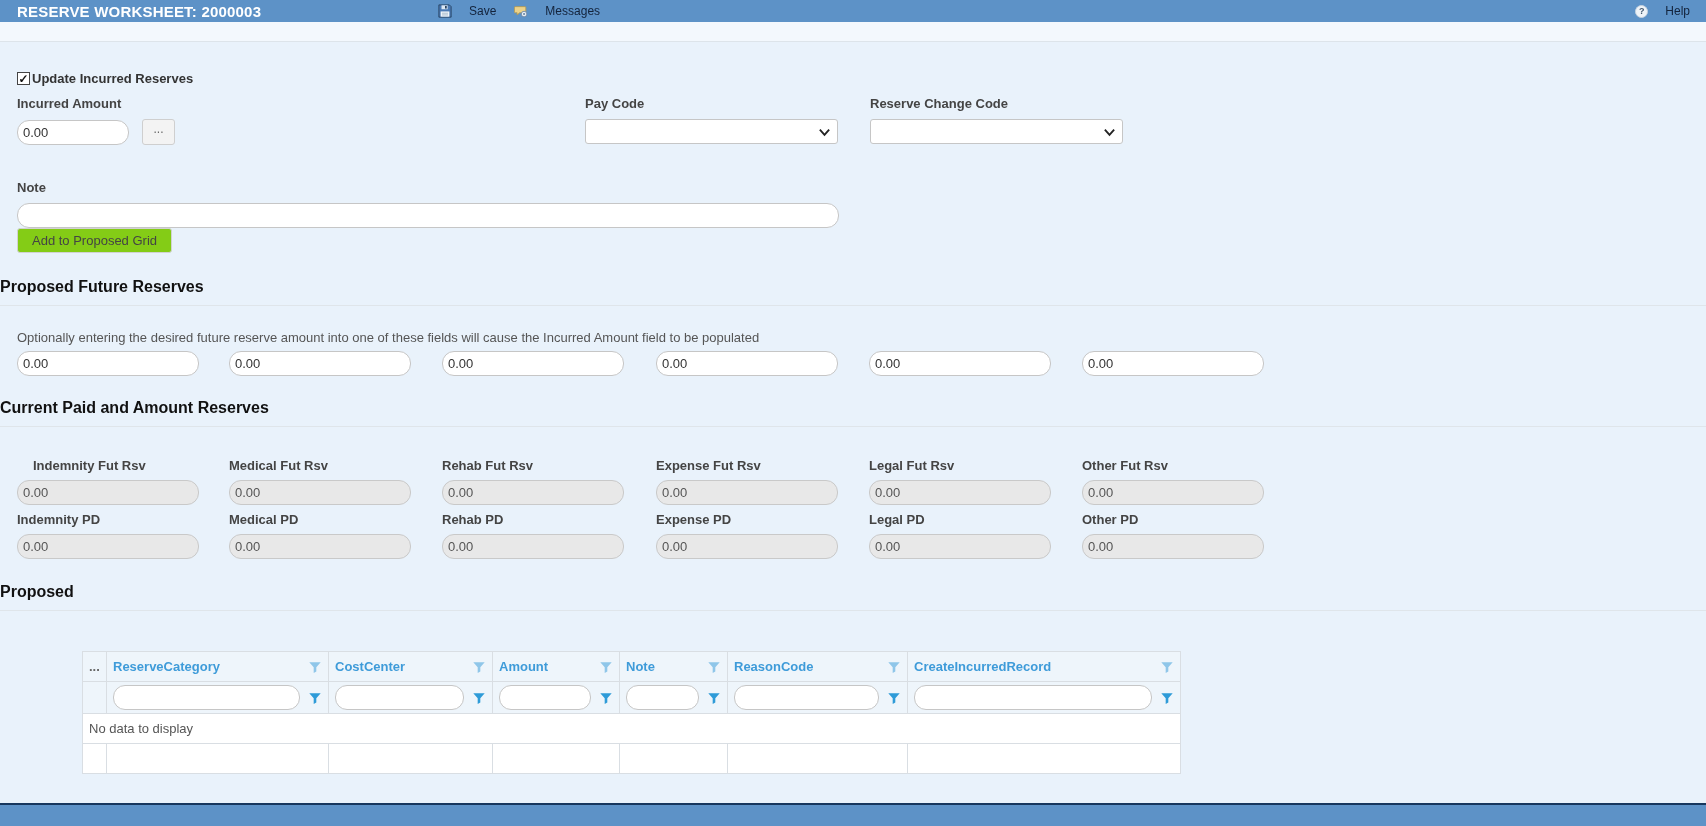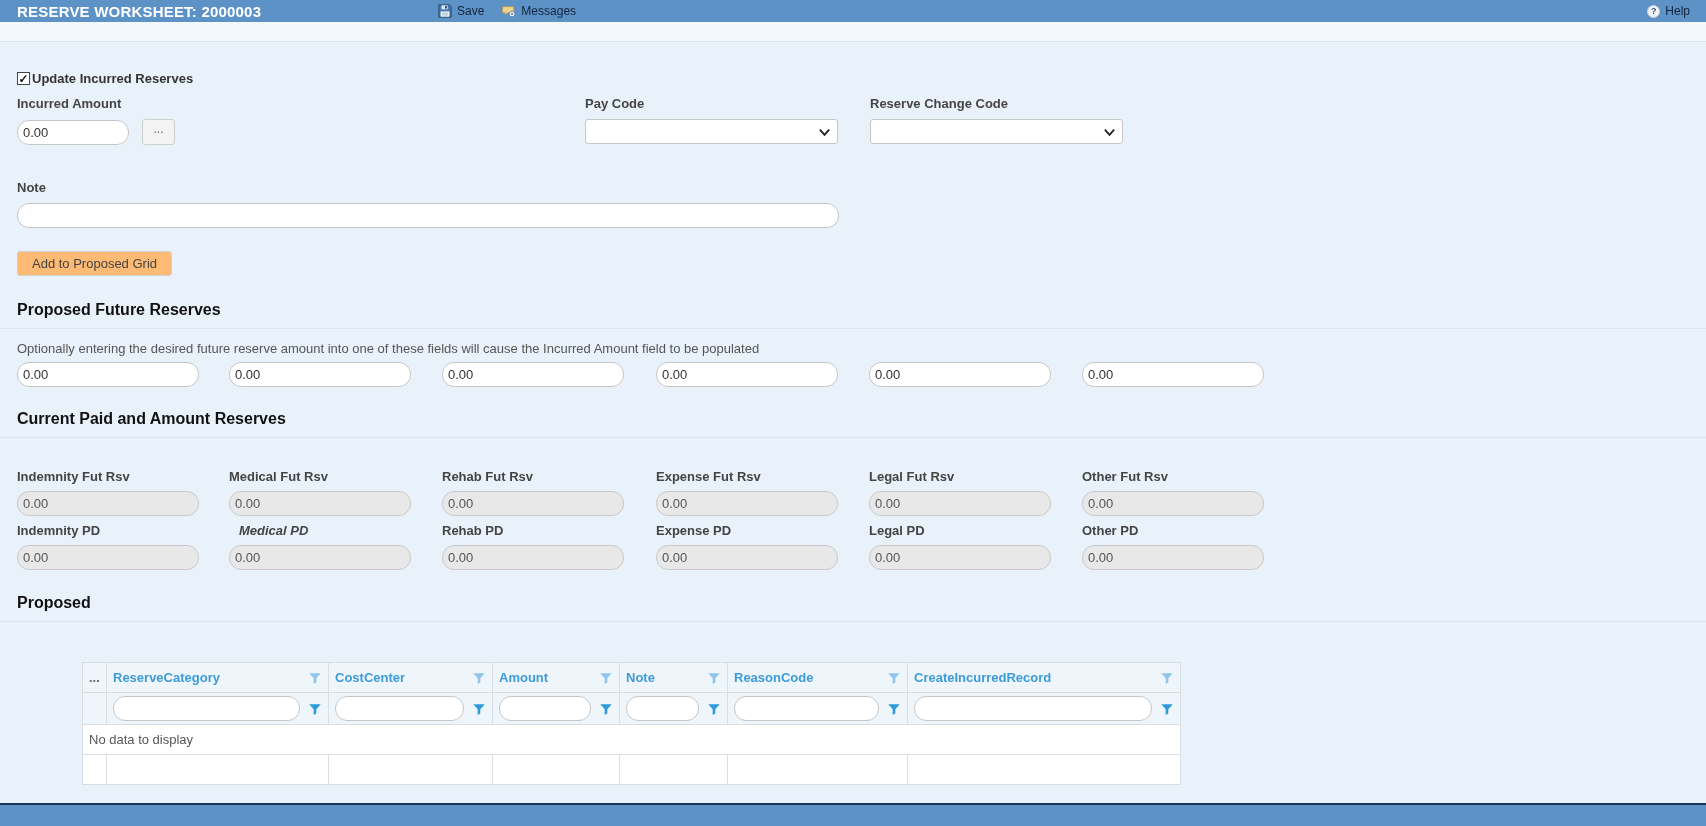--- a/index.html
+++ b/index.html
@@ -32,21 +32,21 @@
     left: 438px;
     top: 0;
     height: 22px;
     display: flex;
     align-items: center;
     gap: 18px;
   }
   .topbar-btn {
     display: flex;
     align-items: center;
-    gap: 5px;
+    gap: 17px;
     color: #13233b;
     font-size: 12px;
     cursor: pointer;
     white-space: nowrap;
   }
   .topbar-right {
     position: absolute;
     right: 16px;
     top: 0;
     height: 22px;
@@ -140,45 +140,44 @@
     cursor: pointer;
   }
   .select-chevron {
     position: absolute;
     right: 6px; top: 6px;
     width: 13px; height: 13px;
   }
   .note-label { margin-top: 14px; }
   .note-input { width: 822px; }
   .add-btn {
-    margin-top: 23px;
     height: 25px;
     padding: 0 14px;
     border: 1px solid #d2d2d2;
     border-radius: 3px;
-    background: #fdba74;
+    background: #84cc16;
     color: #444;
     font-family: "Liberation Sans", sans-serif;
     font-size: 13px;
     cursor: pointer;
   }
   .section-heading {
     font-size: 16px;
     font-weight: bold;
     color: #111;
     padding-bottom: 9px;
     border-bottom: 1px solid #dfe5ea;
     margin-left: -17px;
-    padding-left: 17px;
+    padding-left: 0;
     margin-right: -17px;
   }
   .h-proposed-future { margin-top: 25px; }
   .h-current-paid { margin-top: 23px; }
   .h-proposed { margin-top: 24px; }
-  .section-desc { color: #555; margin-top: 12px; }
+  .section-desc { color: #555; margin-top: 24px; }
 
   .six-row { position: relative; height: 16px; margin-top: 17px; }
   .six-row.inputs { height: 25px; margin-top: 6px; }
   .six-col { position: absolute; top: 0; }
   .six-input { width: 182px; }
   input.disabled-input {
     background: #e8e8e8;
     border-color: #c9c9c9;
     color: #555;
   }
@@ -327,39 +326,39 @@
     <input type="text" class="six-col six-input" style="left: 425px;" value="0.00">
     <input type="text" class="six-col six-input" style="left: 639px;" value="0.00">
     <input type="text" class="six-col six-input" style="left: 852px;" value="0.00">
     <input type="text" class="six-col six-input" style="left: 1065px;" value="0.00">
   </div>
 
   
   <div class="section-heading h-current-paid">Current Paid and Amount Reserves</div>
 
   <div class="six-row" style="margin-top:31px;">
-    <span class="six-col field-label" style="left:0;">Indemnity Fut Rsv</span>
+    <span class="six-col field-label" style="left:16px;">Indemnity Fut Rsv</span>
     <span class="six-col field-label" style="left:212px;">Medical Fut Rsv</span>
     <span class="six-col field-label" style="left:425px;">Rehab Fut Rsv</span>
     <span class="six-col field-label" style="left:639px;">Expense Fut Rsv</span>
     <span class="six-col field-label" style="left:852px;">Legal Fut Rsv</span>
     <span class="six-col field-label" style="left:1065px;">Other Fut Rsv</span>
   </div>
   <div class="six-row inputs">
     <input type="text" class="six-col six-input disabled-input" style="left: 0px;" value="0.00">
     <input type="text" class="six-col six-input disabled-input" style="left: 212px;" value="0.00">
     <input type="text" class="six-col six-input disabled-input" style="left: 425px;" value="0.00">
     <input type="text" class="six-col six-input disabled-input" style="left: 639px;" value="0.00">
     <input type="text" class="six-col six-input disabled-input" style="left: 852px;" value="0.00">
     <input type="text" class="six-col six-input disabled-input" style="left: 1065px;" value="0.00">
   </div>
 
   <div class="six-row" style="margin-top:7px;">
     <span class="six-col field-label" style="left:0;">Indemnity PD</span>
-    <span class="six-col field-label" style="left:222px;font-style:italic;">Medical PD</span>
+    <span class="six-col field-label" style="left:212px;">Medical PD</span>
     <span class="six-col field-label" style="left:425px;">Rehab PD</span>
     <span class="six-col field-label" style="left:639px;">Expense PD</span>
     <span class="six-col field-label" style="left:852px;">Legal PD</span>
     <span class="six-col field-label" style="left:1065px;">Other PD</span>
   </div>
   <div class="six-row inputs">
     <input type="text" class="six-col six-input disabled-input" style="left: 0px;" value="0.00">
     <input type="text" class="six-col six-input disabled-input" style="left: 212px;" value="0.00">
     <input type="text" class="six-col six-input disabled-input" style="left: 425px;" value="0.00">
     <input type="text" class="six-col six-input disabled-input" style="left: 639px;" value="0.00">

